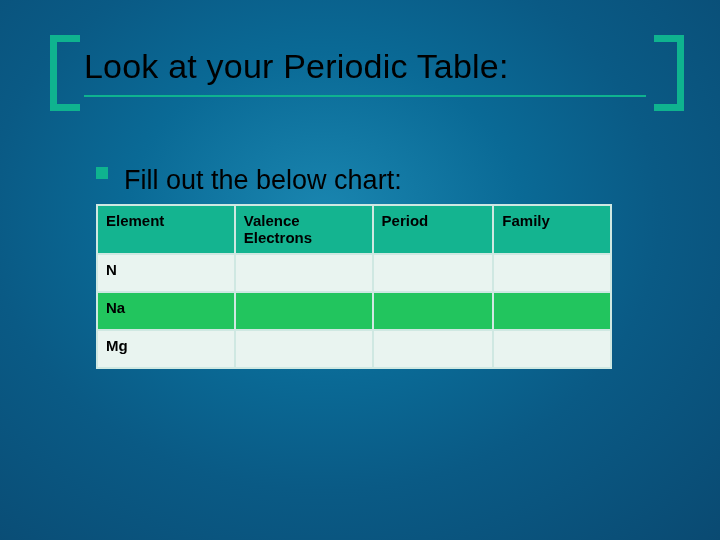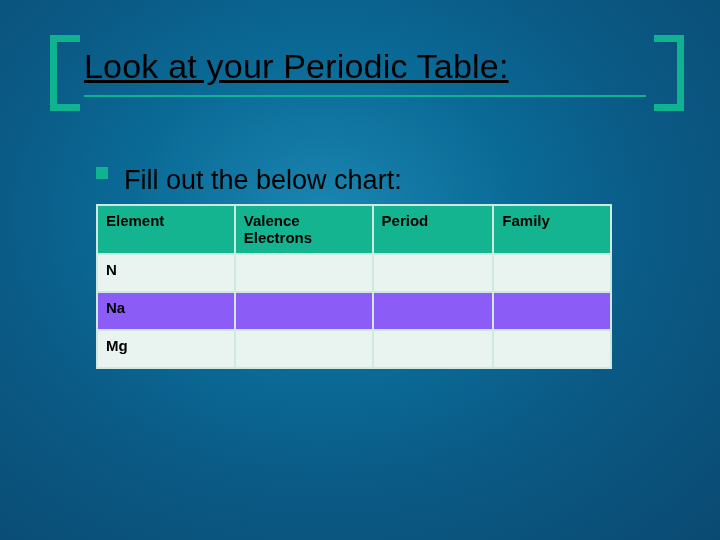--- a/index.html
+++ b/index.html
@@ -39,21 +39,20 @@
     border-bottom: 7px solid #0fb38f;
   }
   .title-text {
     position: absolute;
     left: 34px;
     top: 2px;
     font-size: 34px;
     color: #000;
     font-weight: 400;
     letter-spacing: 0.2px;
-    text-decoration: underline;
   }
   .title-underline {
     position: absolute;
     left: 34px;
     right: 34px;
     top: 50px;
     height: 2px;
     background: #0fb38f;
   }
   .content {
@@ -91,21 +90,21 @@
     font-size: 15px;
     font-weight: 700;
     color: #000;
   }
   .table-wrap th {
     background: #14b490;
     height: 48px;
     font-weight: 700;
   }
   .table-wrap td {
-    background: #8b5cf6;
+    background: #22c55e;
     height: 38px;
   }
   .table-wrap tr.odd td {
     background: #e9f4f0;
   }
   .col-0 { width: 150px; }
   .col-1 { width: 148px; }
   .col-2 { width: 132px; }
   .col-3 { width: 128px; }
 </style>

